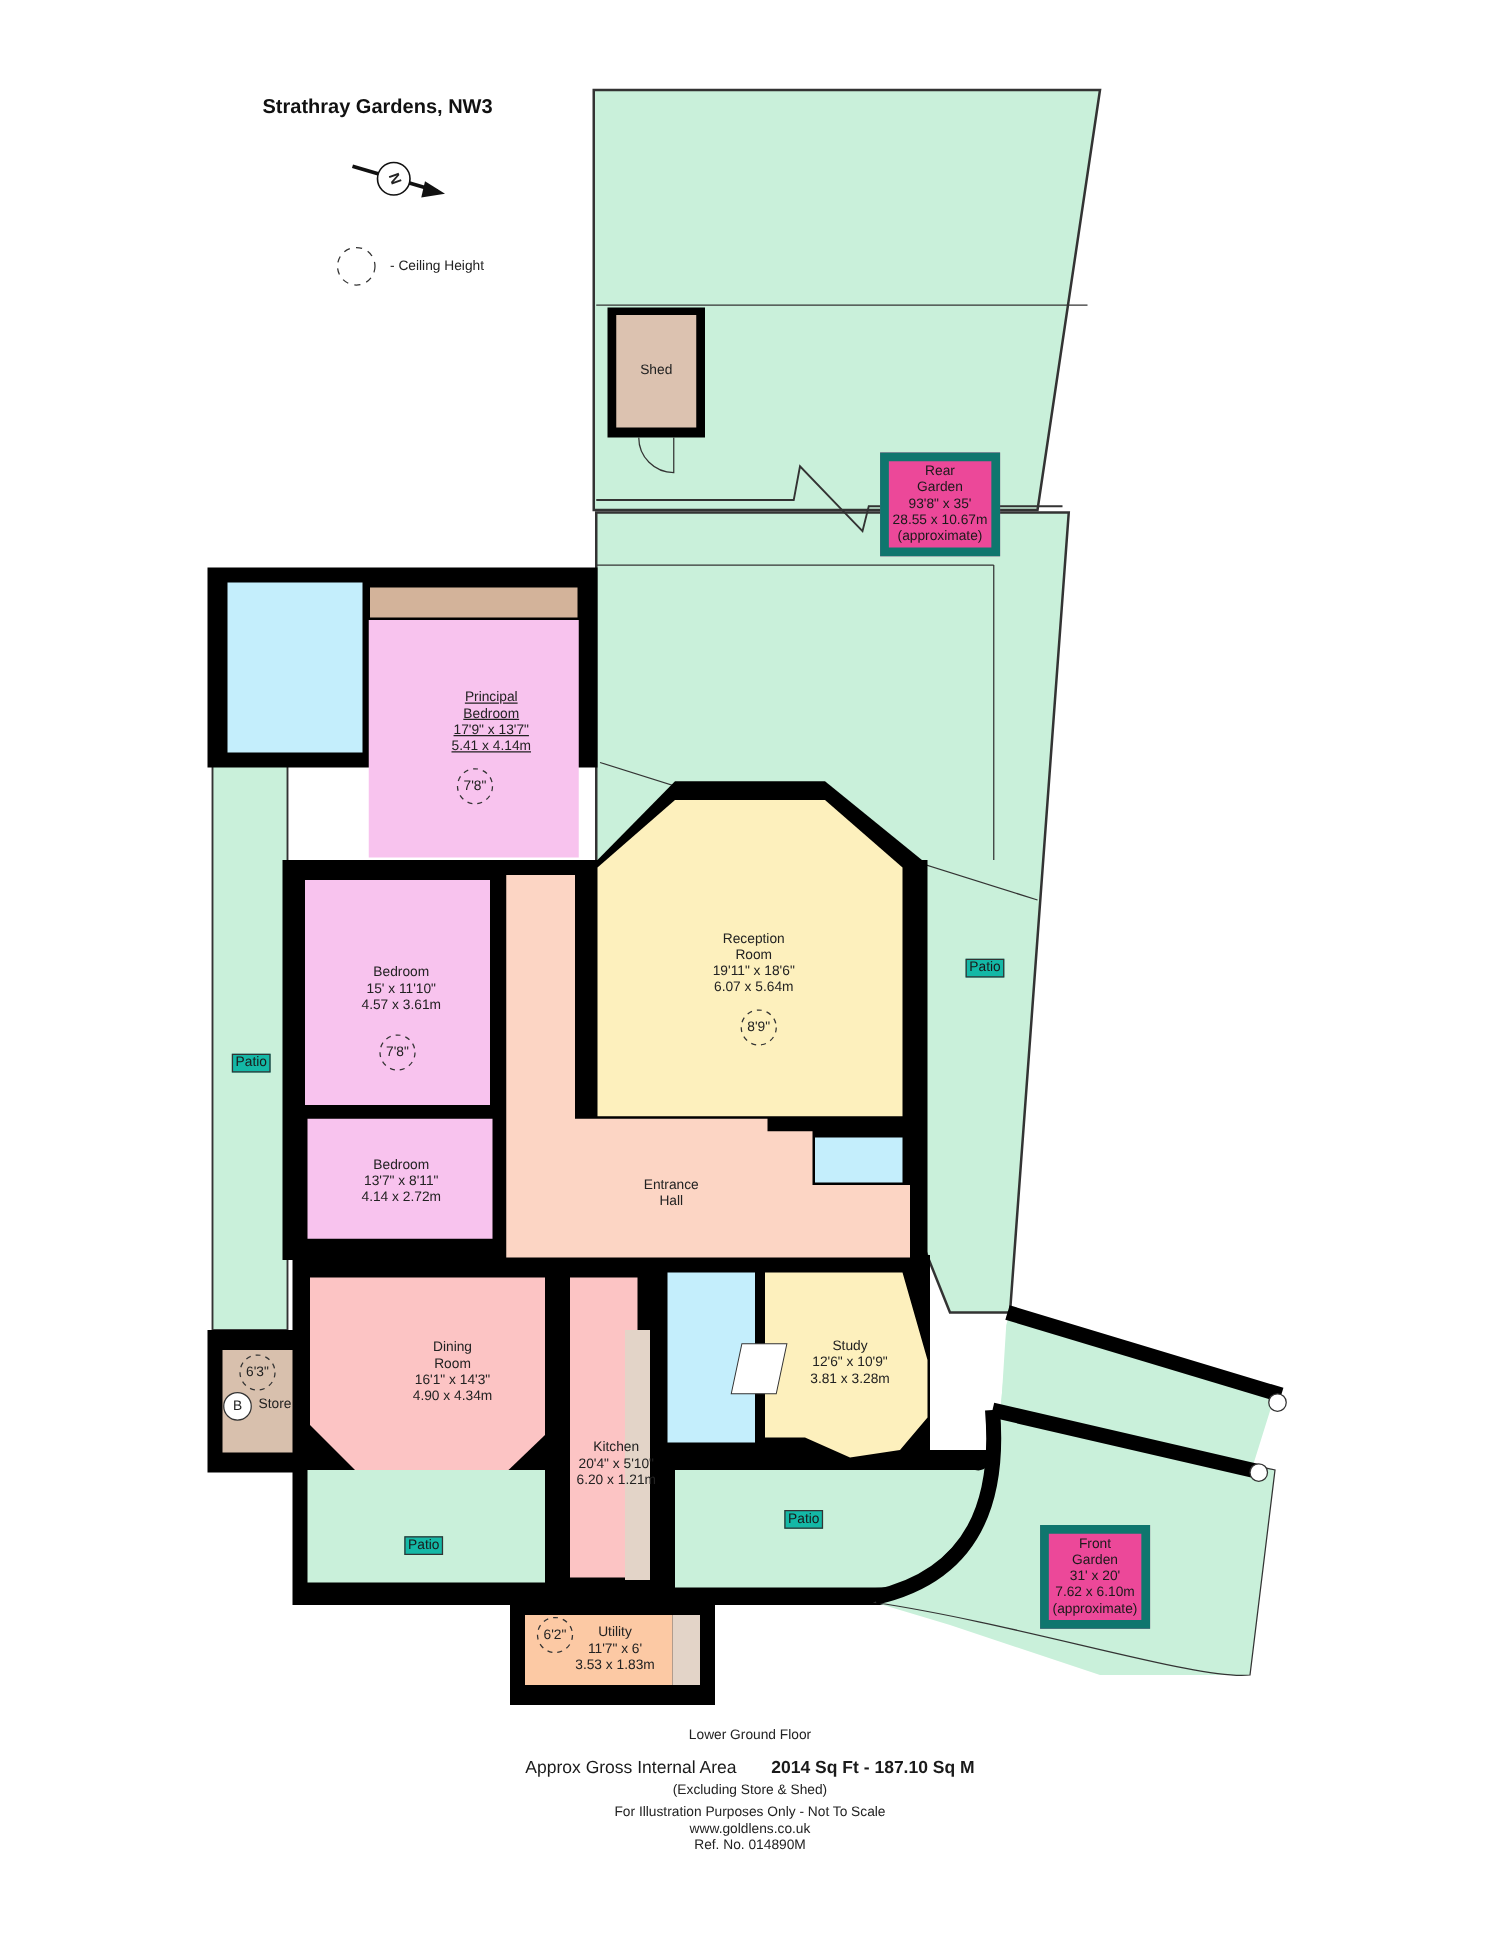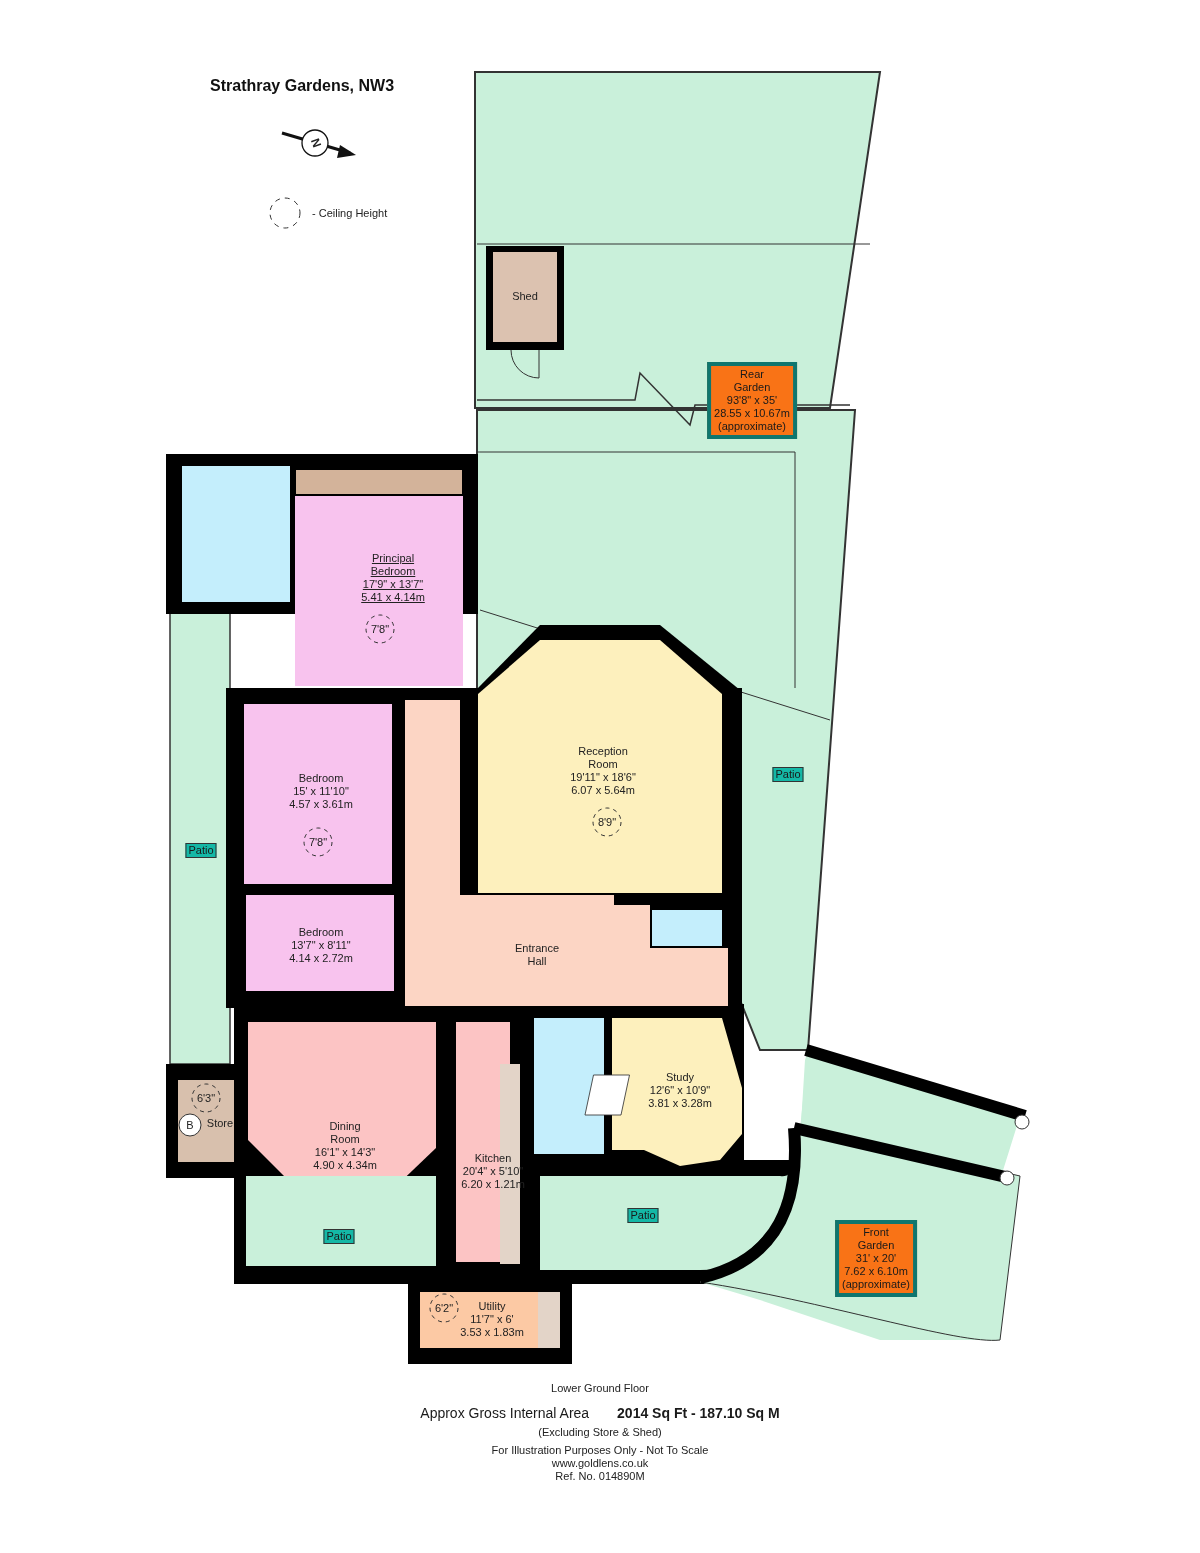--- a/index.html
+++ b/index.html
@@ -2,21 +2,21 @@
 <html><head>
 <meta charset="utf-8">
 <style>
   html,body{margin:0;padding:0;background:#ffffff;}
   body{width:1200px;height:1553px;position:relative;overflow:hidden;font-family:"Liberation Sans",sans-serif;color:#1a1a1a;}
   #plan{position:absolute;left:0;top:0;width:1200px;height:1553px;}
   .lbl{position:absolute;text-align:center;font-size:11px;line-height:13px;color:#222;white-space:nowrap;transform:translateX(-50%);}
   .lbl span{display:block;}
   .title{position:absolute;left:210px;top:77px;font-size:16px;font-weight:bold;color:#111;}
   .legend{position:absolute;left:312px;top:207px;font-size:11px;color:#222;}
-  .boxlbl{position:absolute;background:#f97316;border:4px solid #0f766e;text-align:center;font-size:11px;line-height:13px;padding:2px 3px;transform:translateX(-50%);}
+  .boxlbl{position:absolute;background:#ec4899;border:7px solid #0f766e;text-align:center;font-size:11px;line-height:13px;padding:2px 3px;transform:translateX(-50%);}
   .boxlbl span{display:block;}
   .patio{position:absolute;background:#14b8a6;border:1px solid #333;font-size:11px;line-height:13px;padding:0 2px;transform:translateX(-50%);}
   .ceil{position:absolute;font-size:11px;transform:translate(-50%,-50%);color:#222;}
   .footer{position:absolute;left:0;width:1200px;text-align:center;font-size:11px;line-height:13px;color:#222;}
   .area{position:absolute;top:1405px;left:0;width:1200px;text-align:center;font-size:14px;}
   .area b{font-size:14px;margin-left:24px;}
 </style>
 </head>
 <body>
 
@@ -127,21 +127,21 @@
   <span>Bedroom</span>
   <span>13'7" x 8'11"</span>
   <span>4.14 x 2.72m</span>
 </div>
 
 <div class="lbl" style="left:537px;top:942px;">
   <span>Entrance</span>
   <span>Hall</span>
 </div>
 
-<div class="lbl" style="left:345px;top:1072px;margin-top:48px;">
+<div class="lbl" style="left:362px;top:1072px;">
   <span>Dining</span>
   <span>Room</span>
   <span>16'1" x 14'3"</span>
   <span>4.90 x 4.34m</span>
 </div>
 
 <div class="lbl" style="left:493px;top:1152px;">
   <span>Kitchen</span>
   <span>20'4" x 5'10"</span>
   <span>6.20 x 1.21m</span>

